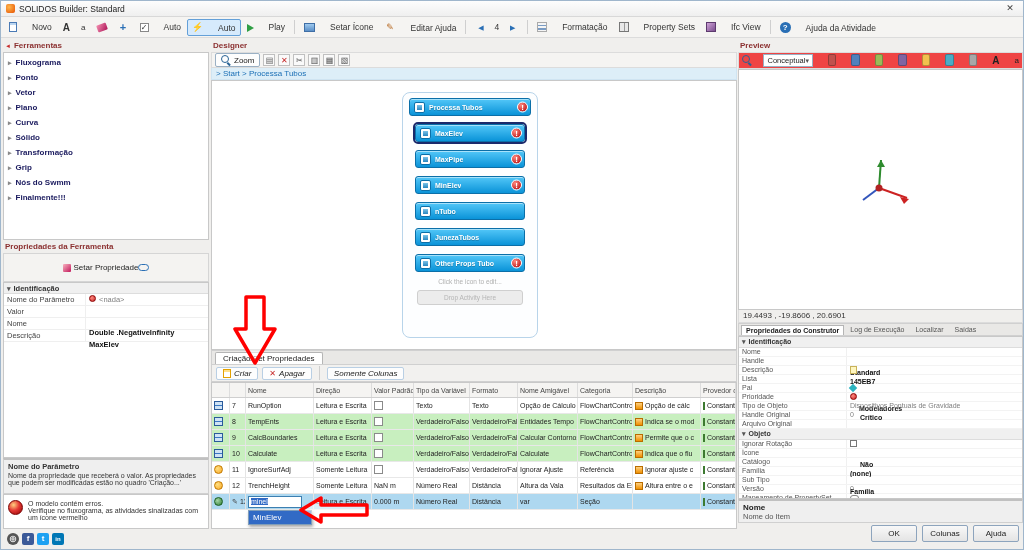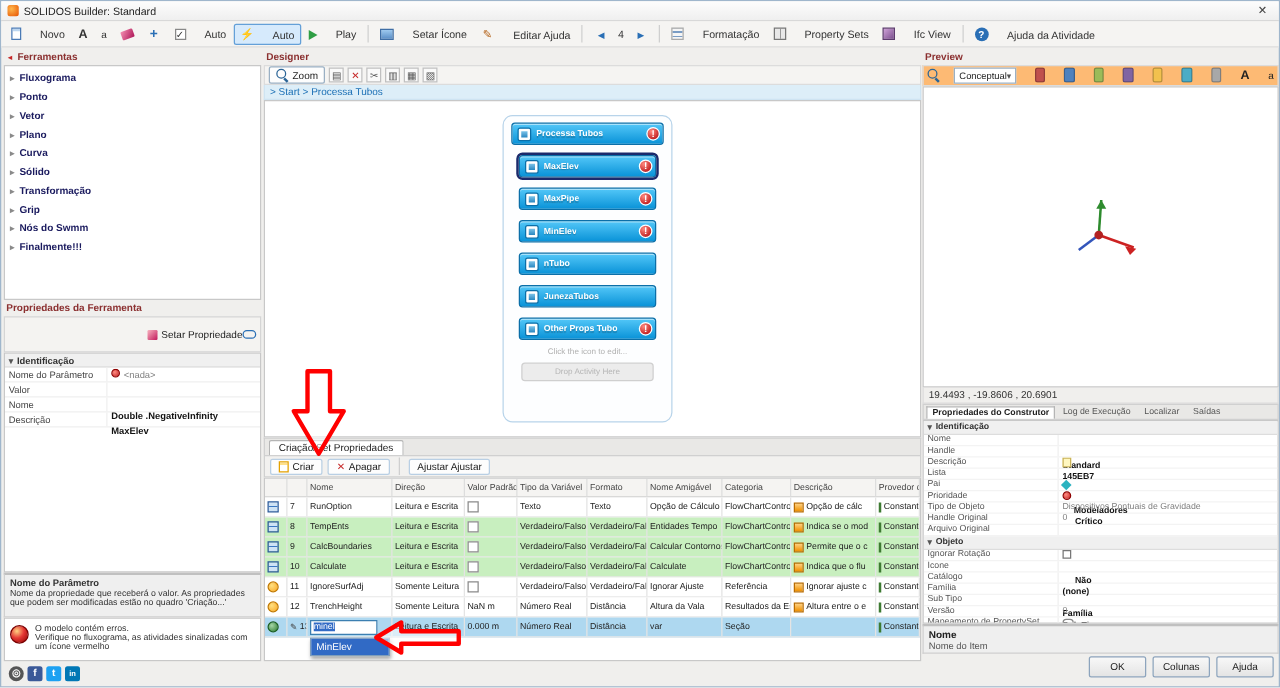--- a/index.html
+++ b/index.html
@@ -46,21 +46,21 @@
   .panel-left{position:absolute;left:2px;top:38px;width:206px;height:490px;display:flex;flex-direction:column;}
   .panel-center{position:absolute;left:210px;top:38px;width:526px;height:490px;display:flex;flex-direction:column;}
   .panel-right{position:absolute;left:737px;top:38px;width:285px;height:484px;display:flex;flex-direction:column;}
 
   
   .tree{height:188px;background:#fff;border:1px solid #c8c8c8;padding:2px 0;overflow:hidden;}
   .tree-item{display:flex;align-items:center;gap:4px;padding:1px 4px;font-weight:bold;font-size:8px;color:#1a1a5e;height:15px;}
   .tri::before{content:"▸";color:#8a8a8a;font-size:7px;}
 
   
-  .setar-row{height:29px;background:#f4f3f1;border:1px solid #d5d5d5;display:flex;align-items:center;justify-content:flex-end;padding:0 3px;}
+  .setar-row{height:29px;background:#f4f3f1;border:1px solid #d5d5d5;display:flex;align-items:center;justify-content:center;padding:0 3px;}
   .setar-btn{display:inline-flex;align-items:center;gap:3px;font-size:8px;}
   .ic-setprop{width:8px;height:8px;background:linear-gradient(135deg,#f8b3c0,#c2185b);border-radius:1px;}
   .ic-chain{width:11px;height:7px;border:1.5px solid #2a6fb5;border-radius:4px;}
   .lpg{height:176px;background:#fff;border:1px solid #c8c8c8;overflow:hidden;font-size:7.5px;}
   .cg-sec{height:11px;background:#f0f0f0;border-bottom:1px solid #ddd;display:flex;align-items:center;gap:3px;font-weight:bold;padding:0 3px;color:#333;}
   .carr::before{content:"▾";font-size:7px;color:#555;}
   .pg-row{display:flex;height:12px;border-bottom:1px solid #efefef;align-items:center;}
   .pg-label{width:82px;padding:0 3px;color:#444;border-right:1px solid #efefef;overflow:hidden;white-space:nowrap;height:100%;display:flex;align-items:center;}
   .pg-value{flex:1;padding:0 3px;display:flex;align-items:flex-start;gap:3px;overflow:hidden;white-space:nowrap;}
   .bold{font-weight:bold;color:#111;margin-top:42px;}
@@ -95,21 +95,21 @@
   .node-label{overflow:hidden;white-space:nowrap;text-shadow:0 1px 1px rgba(0,0,0,.25);}
   .err-badge{position:absolute;right:2px;top:50%;transform:translateY(-50%);width:11px;height:11px;border-radius:50%;background:radial-gradient(circle at 35% 30%,#ff8a80,#c62828 70%);border:1px solid #fff;color:#fff;font-size:8px;font-weight:bold;text-align:center;line-height:10px;}
   .err-badge::before{content:"!";}
   .click-hint{margin-top:6px;text-align:center;color:#b0b0b0;font-size:6.5px;}
   .drop-box{margin:5px 8px 0;height:15px;background:#ececec;border:1px solid #cfcfcf;border-radius:3px;color:#b5b5b5;font-size:6.5px;text-align:center;line-height:14px;}
 
   
   .gtabbar{height:14px;background:#e9e8e6;border:1px solid #d0d0d0;border-bottom:none;display:flex;align-items:flex-end;padding-left:3px;font-size:8px;}
   .gtab{background:#fff;border:1px solid #b5b5b5;border-bottom:none;padding:1px 7px;border-radius:2px 2px 0 0;}
   .gtoolbar{height:18px;background:#f2f1ef;border:1px solid #d0d0d0;display:flex;align-items:center;gap:4px;padding:0 4px;font-size:8px;}
-  .gbtn{display:inline-flex;align-items:center;gap:3px;border:1px solid #b9cfe4;background:#fdfdfd;padding:1px 6px;border-radius:2px;}
+  .gbtn{display:inline-flex;align-items:center;gap:3px;border:1px solid #b9cfe4;background:#fdfdfd;padding:1px 6px;border-radius:2px;font-style:italic;}
   .ic-newdoc{width:8px;height:9px;background:#fff;border:1px solid #e3a100;box-shadow:inset 0 2px #ffe08a;}
   .ic-x::before{content:"✕";color:#c62828;font-size:8px;}
   .tbl{flex:1;background:#fff;border:1px solid #c8c8c8;position:relative;font-size:7px;--cols:18px 16px 68px 58px 42px 56px 48px 60px 55px 68px 1fr;overflow:hidden;}
   .thead{display:grid;grid-template-columns:var(--cols);height:15px;background:#f5f4f2;border-bottom:1px solid #cfcfcf;color:#444;}
   .th{border-right:1px solid #ddd;padding:0 2px;display:flex;align-items:center;overflow:hidden;white-space:nowrap;}
   .trow{display:grid;grid-template-columns:var(--cols);height:16px;border-bottom:1px solid #e8e8e8;background:#fff;}
   .trow.row-green{background:#c8efbf;}
   .trow.row-selected{background:#aed8f0;}
   .td{border-right:1px solid #e4e4e4;padding:0 2px;display:flex;align-items:center;gap:2px;overflow:hidden;white-space:nowrap;height:100%;}
   .stic{display:none;}
@@ -119,21 +119,21 @@
   .edit-glyph::before{content:"✎";font-size:7px;color:#444;}
   .cb{display:inline-block;width:9px;height:9px;border:1px solid #8a8a8a;background:#fff;}
   .desc-ic{display:inline-block;width:8px;height:8px;background:linear-gradient(#ffd180,#ef8f00);border:1px solid #b96c00;}
   .pv-ic{display:inline-block;width:8px;height:8px;background:linear-gradient(#b9e4a8,#5aa84a);border:1px solid #3d7a31;}
   .edit-box{display:inline-flex;align-items:center;background:#fff;border:1px solid #3c7fb1;height:12px;padding:0 2px;min-width:54px;}
   .sel-text{background:#316ac5;color:#fff;}
   .dropdown{position:absolute;left:36px;top:127px;width:64px;background:#fff;border:1px solid #7f9db9;box-shadow:1px 2px 3px rgba(0,0,0,.35);z-index:40;}
   .dd-item{height:13px;background:#316ac5;color:#fff;font-size:8px;display:flex;align-items:center;padding:0 4px;}
 
   
-  .ptoolbar{height:17px;background:#fdba74;border:1px solid #dcdcdc;display:flex;align-items:center;gap:15px;padding:0 3px;}
+  .ptoolbar{height:17px;background:#ef4444;border:1px solid #dcdcdc;display:flex;align-items:center;gap:15px;padding:0 3px;}
   .pv-select{display:inline-flex;align-items:center;justify-content:space-between;width:66px;height:13px;border:1px solid #9ab0c4;background:#fff;font-size:7.5px;padding:0 3px;}
   .pv-select .caret::before{content:"▾";font-size:7px;color:#555;}
   .picn{width:12px;height:12px;border-radius:2px;border:1px solid rgba(0,0,0,.25);}
   .viewport{height:242px;background:#fff;border:1px solid #c8c8c8;position:relative;}
   .gizmo{position:absolute;left:112px;top:80px;}
   .coords{height:13px;background:#f0efed;border:1px solid #dcdcdc;border-top:none;display:flex;align-items:center;padding:0 4px;font-size:8px;color:#333;}
   .ctabs{height:13px;background:#e9e8e6;border:1px solid #d0d0d0;display:flex;align-items:flex-end;font-size:7px;padding-left:2px;gap:1px;}
   .ctab{padding:1px 4px;color:#555;border:1px solid transparent;white-space:nowrap;}
   .ctab.active{background:#fff;border-color:#b5b5b5;border-bottom:none;font-weight:bold;color:#222;}
   .cgrid{height:164px;background:#fff;border:1px solid #c8c8c8;font-size:7px;overflow:hidden;}
@@ -429,21 +429,21 @@
       <button class="gbtn">
           <i class="ic-newdoc"></i>
           <span>Criar</span>
         </button>
       <button class="gbtn">
           <i class="ic-x"></i>
           <span>Apagar</span>
         </button>
       <i class="sep"></i>
       <button class="gbtn">
-          <span>Ajustar Ajustar</span>
+          <span>Somente Colunas</span>
         </button>
     </div>
     <div class="tbl">
       <div class="thead">
 
       <span class="th"></span>
           <span class="th"></span>
           <span class="th">Nome</span>
           <span class="th">Direção</span>
           <span class="th">Valor Padrão</span>

